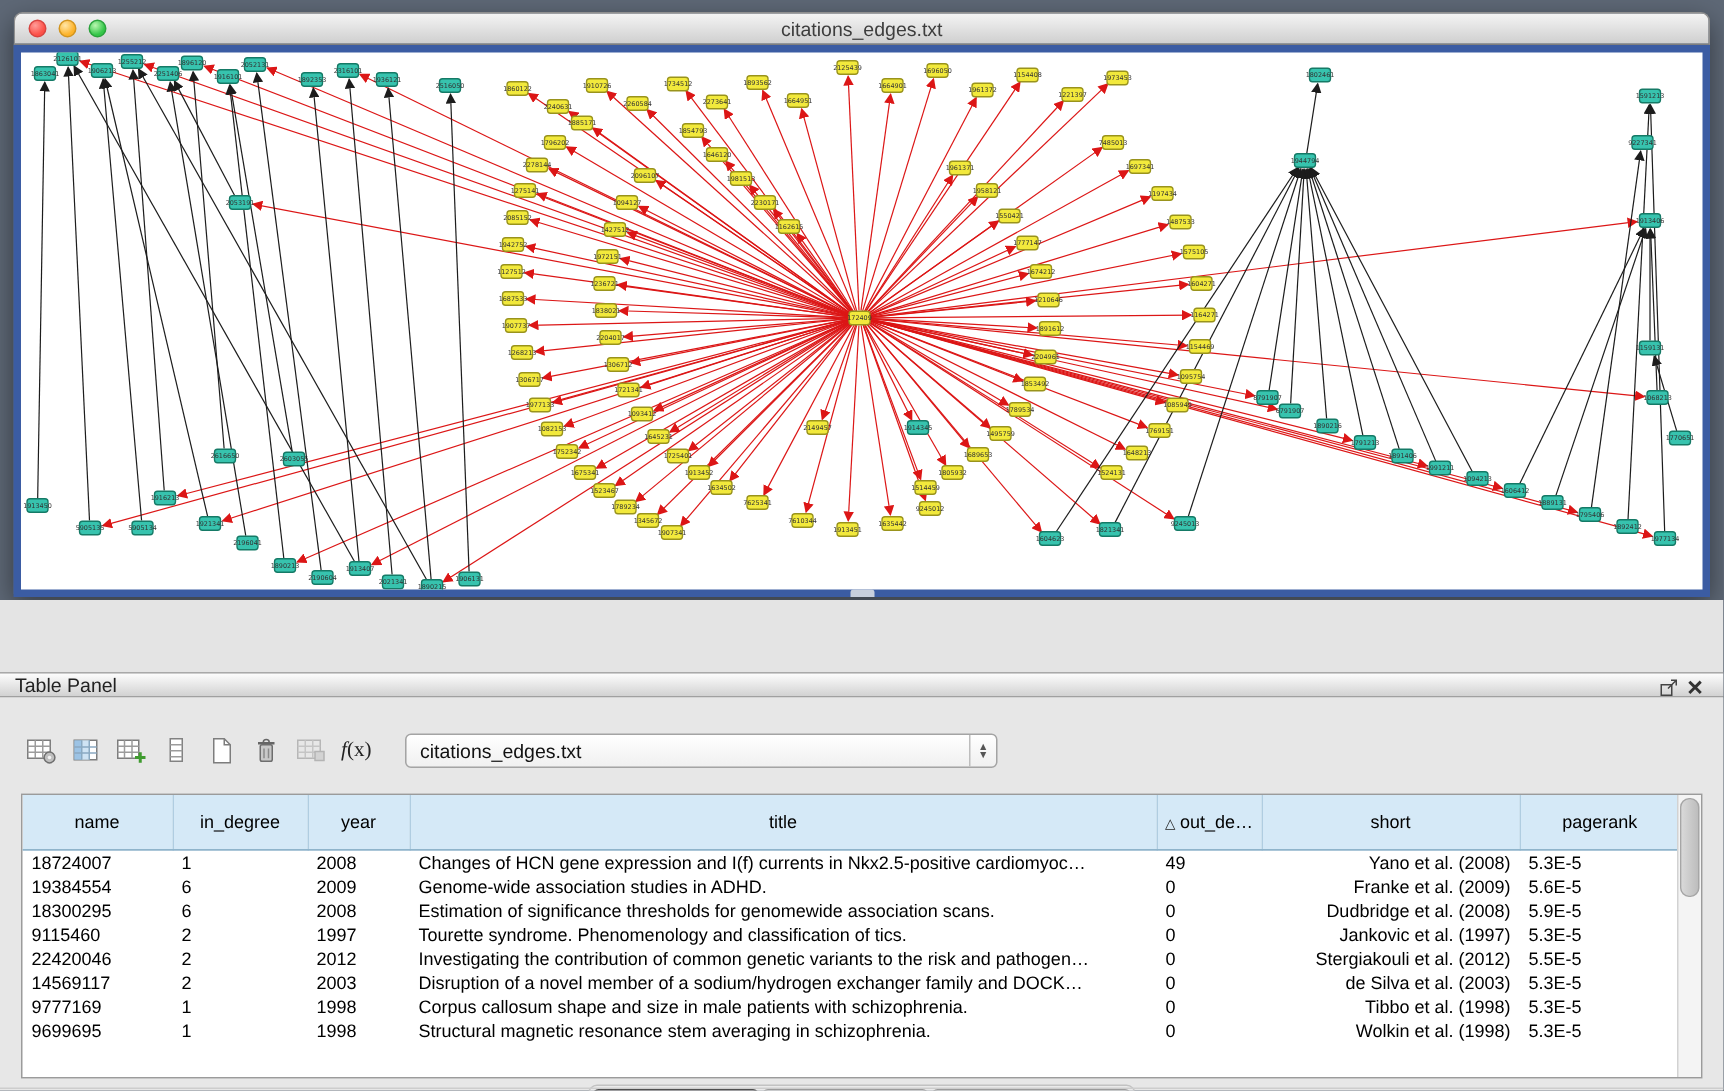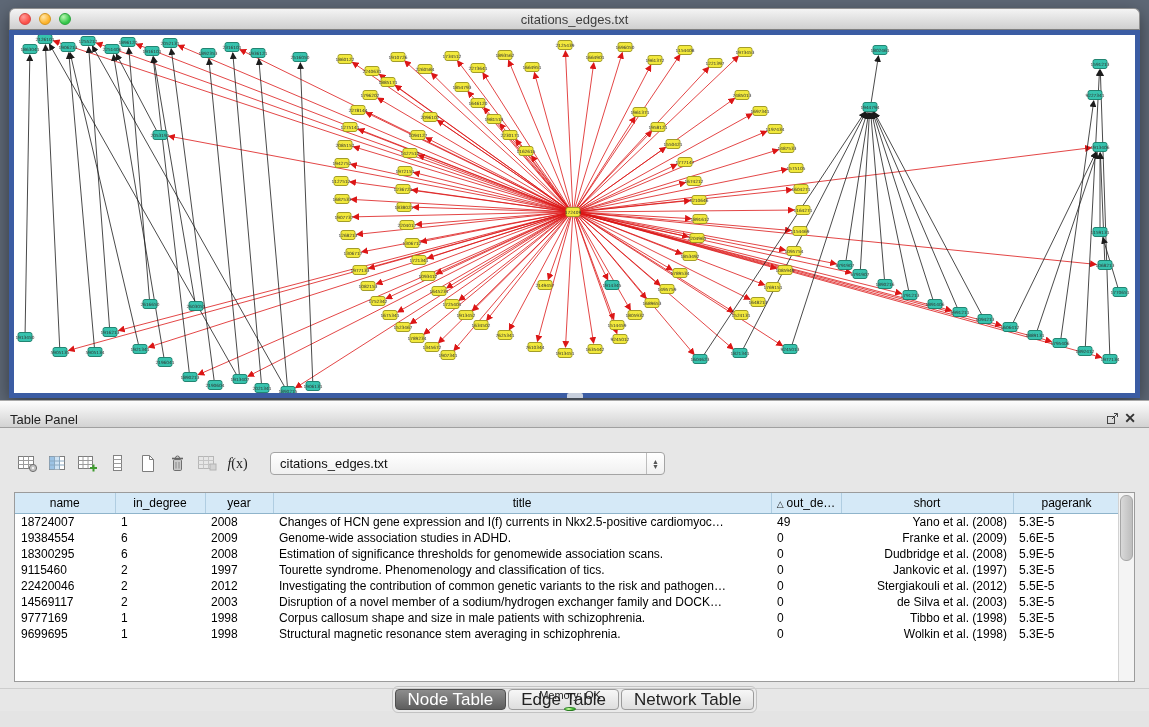--- a/index.html
+++ b/index.html
@@ -23,42 +23,42 @@
 
   .edge-r{stroke:#dc1616;stroke-width:0.8;fill:none;}
   .edge-k{stroke:#1c1c1c;stroke-width:0.8;fill:none;}
   .node rect{stroke-width:0.9;}
   .node.ny rect{fill:#f2e93c;stroke:#99931c;}
   .node.nc rect{fill:#37c3ae;stroke:#157a66;}
   .node text{font-size:4.3px;fill:#333;text-anchor:middle;font-family:"DejaVu Sans",sans-serif;}
 
   
   .bottom{position:absolute;left:0;top:400px;width:1149px;height:327px;background:#e4e4e4;}
-  .panel-titlebar{height:28px;background:linear-gradient(#fdfdfd,#d2d2d2);border-top:1px solid #a9a9a9;border-bottom:1px solid #a0a0a0;
-    display:flex;align-items:flex-end;padding:0 10px;box-sizing:border-box;font-size:13px;color:#222;}
+  .panel-titlebar{height:17px;background:linear-gradient(#fdfdfd,#d2d2d2);border-top:1px solid #a9a9a9;border-bottom:1px solid #a0a0a0;
+    display:flex;align-items:flex-start;padding:0 10px;box-sizing:border-box;font-size:13px;color:#222;margin-top:48px;}
   .panel-titlebar .spacer{flex:1;}
   .pt-btn{display:inline-flex;align-items:center;justify-content:center;width:18px;height:18px;cursor:default;}
   .pt-close{font-size:14px;font-weight:bold;color:#333;line-height:1;}
 
   .panel-body{position:relative;height:283px;background:#e7e7e7;}
 
   .toolbar{position:absolute;left:14px;top:22px;display:flex;align-items:center;}
   .tb-btn{width:27px;height:27px;display:flex;align-items:center;justify-content:center;border-radius:3px;margin-right:3px;}
   .fx{font-family:"Liberation Serif",serif;font-size:14px;color:#222;}
   .fx i{font-style:italic;}
   .combo{margin-left:16px;width:395px;height:23px;border:1px solid #a4a4a4;border-radius:4px;
     background:linear-gradient(#ffffff,#f0f0f0);display:flex;align-items:center;box-sizing:border-box;font-size:13px;color:#111;}
   .combo .val{flex:1;padding-left:9px;white-space:nowrap;overflow:hidden;}
   .combo .stepper{width:17px;height:100%;border-left:1px solid #bdbdbd;display:flex;flex-direction:column;align-items:center;justify-content:center;color:#555;}
   .combo .stepper span{font-size:7px;line-height:5px;}
 
   .tablewrap{position:absolute;left:14px;right:14px;top:64px;height:188px;background:#fff;border:1px solid #9b9b9b;overflow:hidden;}
   table.data{border-collapse:collapse;table-layout:fixed;width:1105px;}
   table.data th{background:#d5e9f7;border-right:1px solid #b0cde1;border-bottom:1px solid #8fb4cb;
-    height:20px;font-weight:normal;font-size:12px;padding:0 4px;overflow:hidden;white-space:nowrap;color:#000;}
+    height:36px;font-weight:normal;font-size:12px;padding:0 4px;overflow:hidden;white-space:nowrap;color:#000;}
   table.data td{height:16px;font-size:12px;padding:0 6px;white-space:nowrap;overflow:hidden;color:#000;}
   td.col-short{text-align:right;}
   .sort-ind{font-size:9px;margin-right:3px;color:#222;}
   .vscroll{position:absolute;right:0;top:0;bottom:0;width:15px;background:#f4f4f4;border-left:1px solid #d2d2d2;}
   .vthumb{margin:2px auto 0 auto;width:11px;height:64px;background:linear-gradient(90deg,#d9d9d9,#bdbdbd);border:1px solid #a6a6a6;border-radius:6px;}
 
   .tabs-row{position:absolute;left:0;right:0;top:258px;display:flex;justify-content:center;}
   .tabs-group{display:flex;gap:2px;border:1px solid #c2c2c2;border-radius:6px;padding:2px;background:#eaeaea;}
   .tab{height:21px;padding:0 12px;font-size:17px;border-radius:4px;border:1px solid #9b9b9b;
     background:linear-gradient(#f7f7f7,#dedede);color:#222;display:flex;align-items:center;font-family:"Liberation Sans",sans-serif;}

